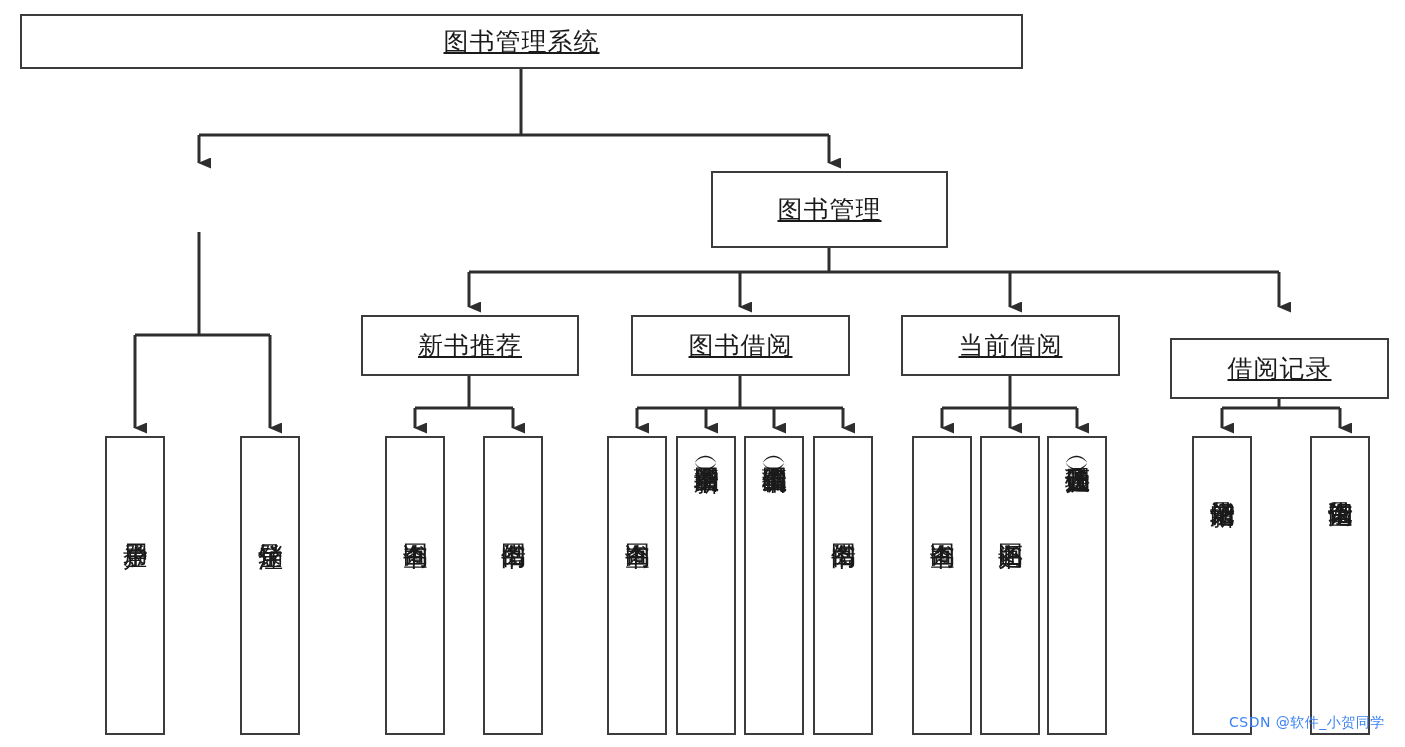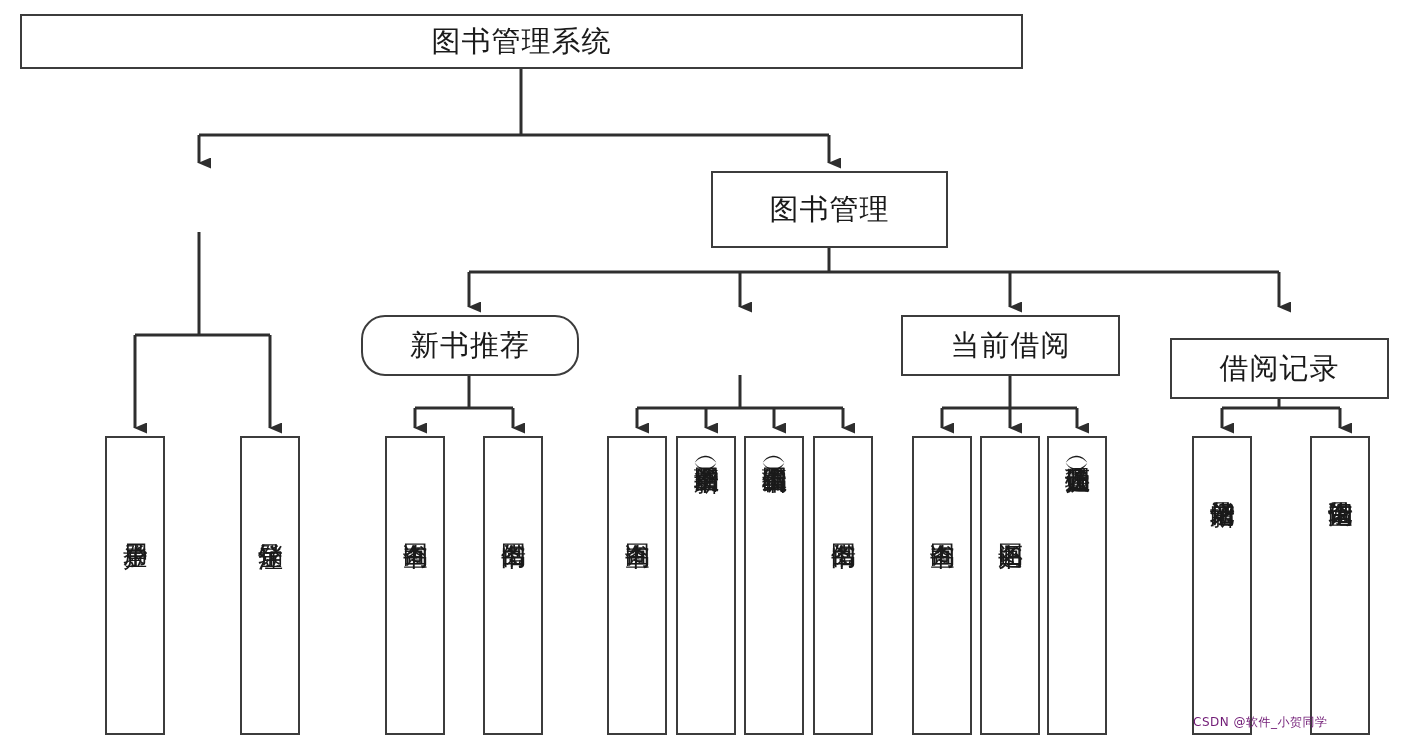--- a/index.html
+++ b/index.html
@@ -32,23 +32,24 @@
     position: absolute;
     box-sizing: border-box;
     background: #ffffff;
     border: 2px solid #3c3c3c;
     display: flex;
     align-items: center;
     justify-content: center;
     color: #1a1a1a;
   }
   .node.horiz {
-    font-size: 29px;
+    font-size: 25px;
     letter-spacing: 1px;
     line-height: 1.1;
+    text-decoration: underline;
   }
   .node.vert {
     font-size: 25px;
     line-height: 1.12;
     letter-spacing: 0px;
     padding: 6px 2px;
     align-items: flex-start;
   }
   .node.vert .vtext {
     writing-mode: vertical-rl;
@@ -58,24 +59,24 @@
     margin: 0 auto;
   }
   .node.vert.mid .vtext {
     margin-top: 80px;
   }
   .node.vert.topalign .vtext {
     margin-top: 4px;
   }
   .watermark {
     position: absolute;
-    left: 1193px;
+    left: 1229px;
     top: 714px;
-    font-size: 12px;
-    color: #701a75;
+    font-size: 14px;
+    color: #3b82f6;
     white-space: nowrap;
     letter-spacing: 0.5px;
   }
 </style>
 </head>
 <body>
 
 <div id="canvas">
 
   <svg class="connectors" viewBox="0 0 1405 747">
@@ -129,22 +130,25 @@
   </svg>
 
   <div class="node horiz" style="left:20px; top:14px; width:1003px; height:55px;">
     <span>图书管理系统</span>
   </div>
 
   <div class="node horiz" style="left:711px; top:171px; width:237px; height:77px;">
     <span>图书管理</span>
   </div>
 
-  <div class="node horiz" style="left:361px; top:315px; width:218px; height:61px;border-radius:24px;">
+  <div class="node horiz" style="left:361px; top:315px; width:218px; height:61px;">
     <span>新书推荐</span>
+  </div>
+  <div class="node horiz" style="left:631px; top:315px; width:219px; height:61px;">
+    <span>图书借阅</span>
   </div>
   <div class="node horiz" style="left:901px; top:315px; width:219px; height:61px;">
     <span>当前借阅</span>
   </div>
   <div class="node horiz" style="left:1170px; top:315px; width:219px; height:61px;margin-top:23px;">
     <span>借阅记录</span>
   </div>
 
   <div class="node vert mid" style="left:105px; top:436px; width:60px; height:299px;">
     <span class="vtext">用户登录</span>

